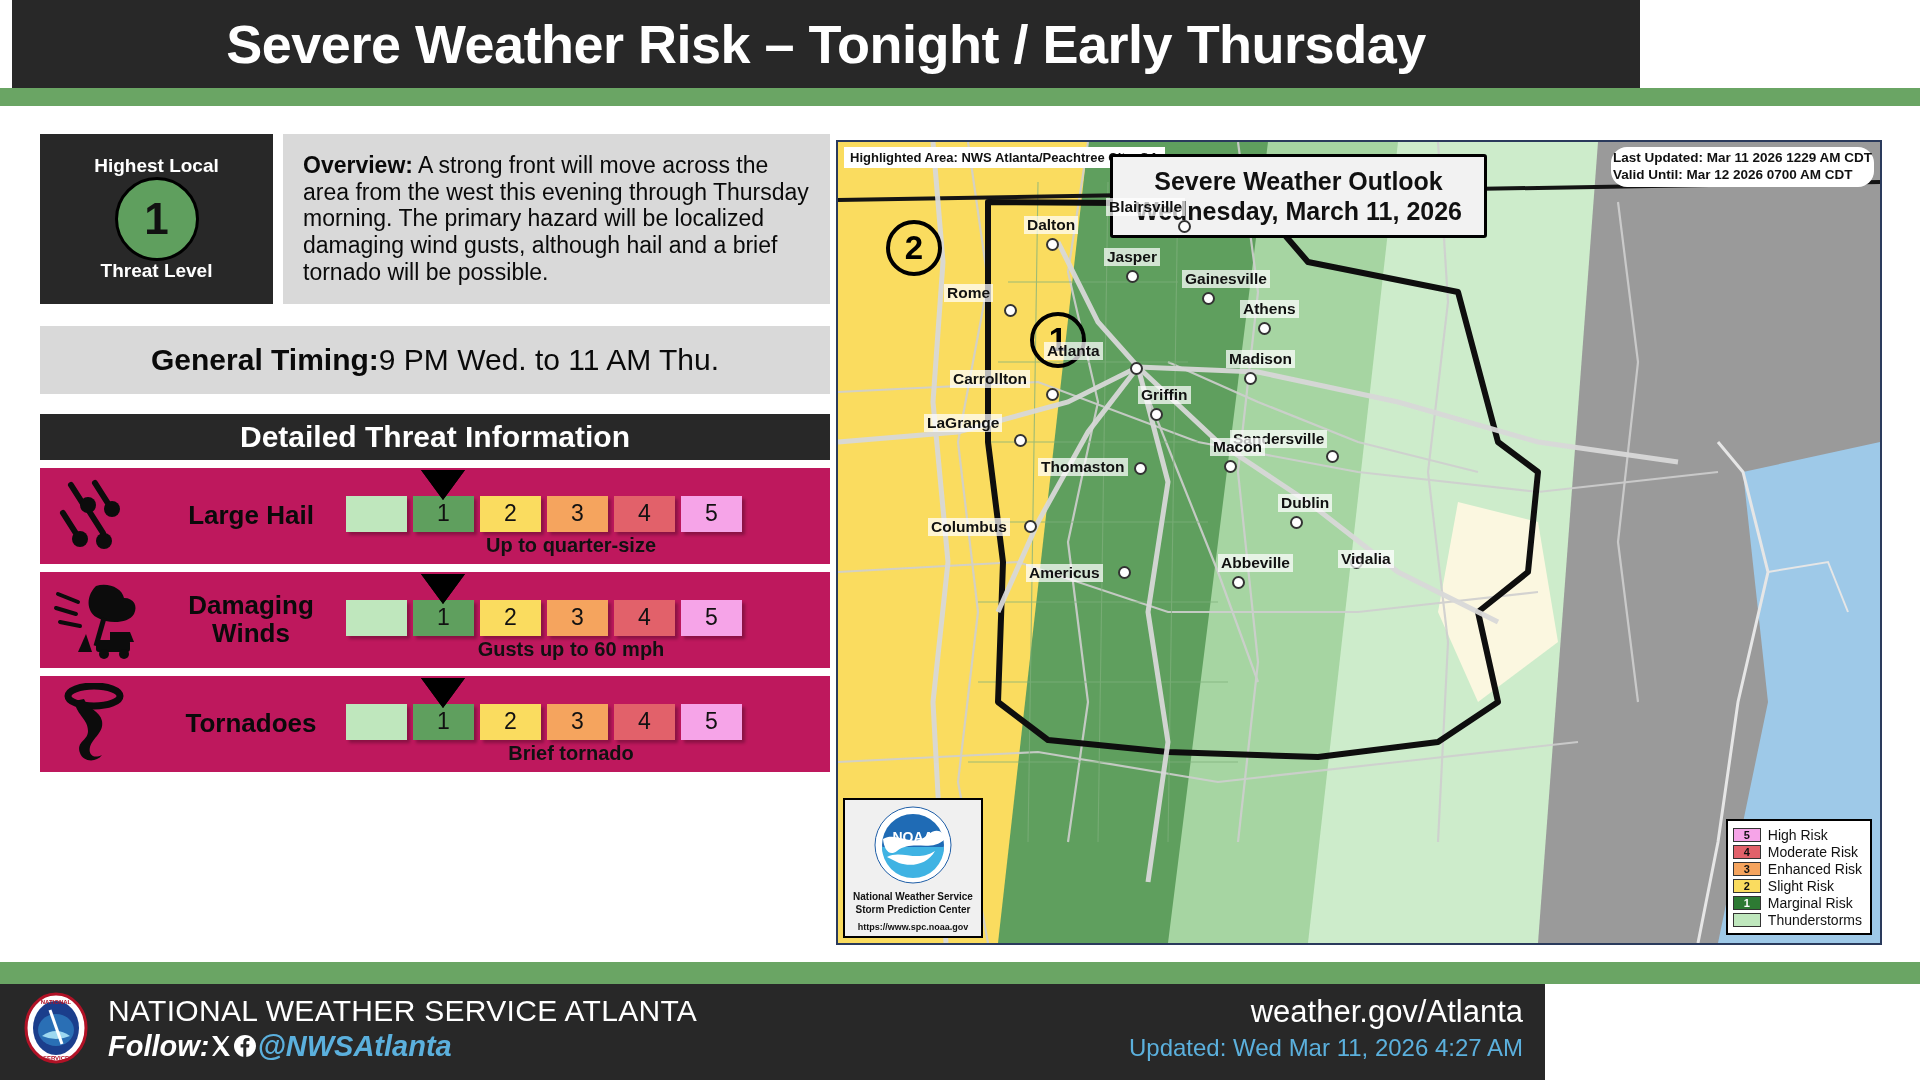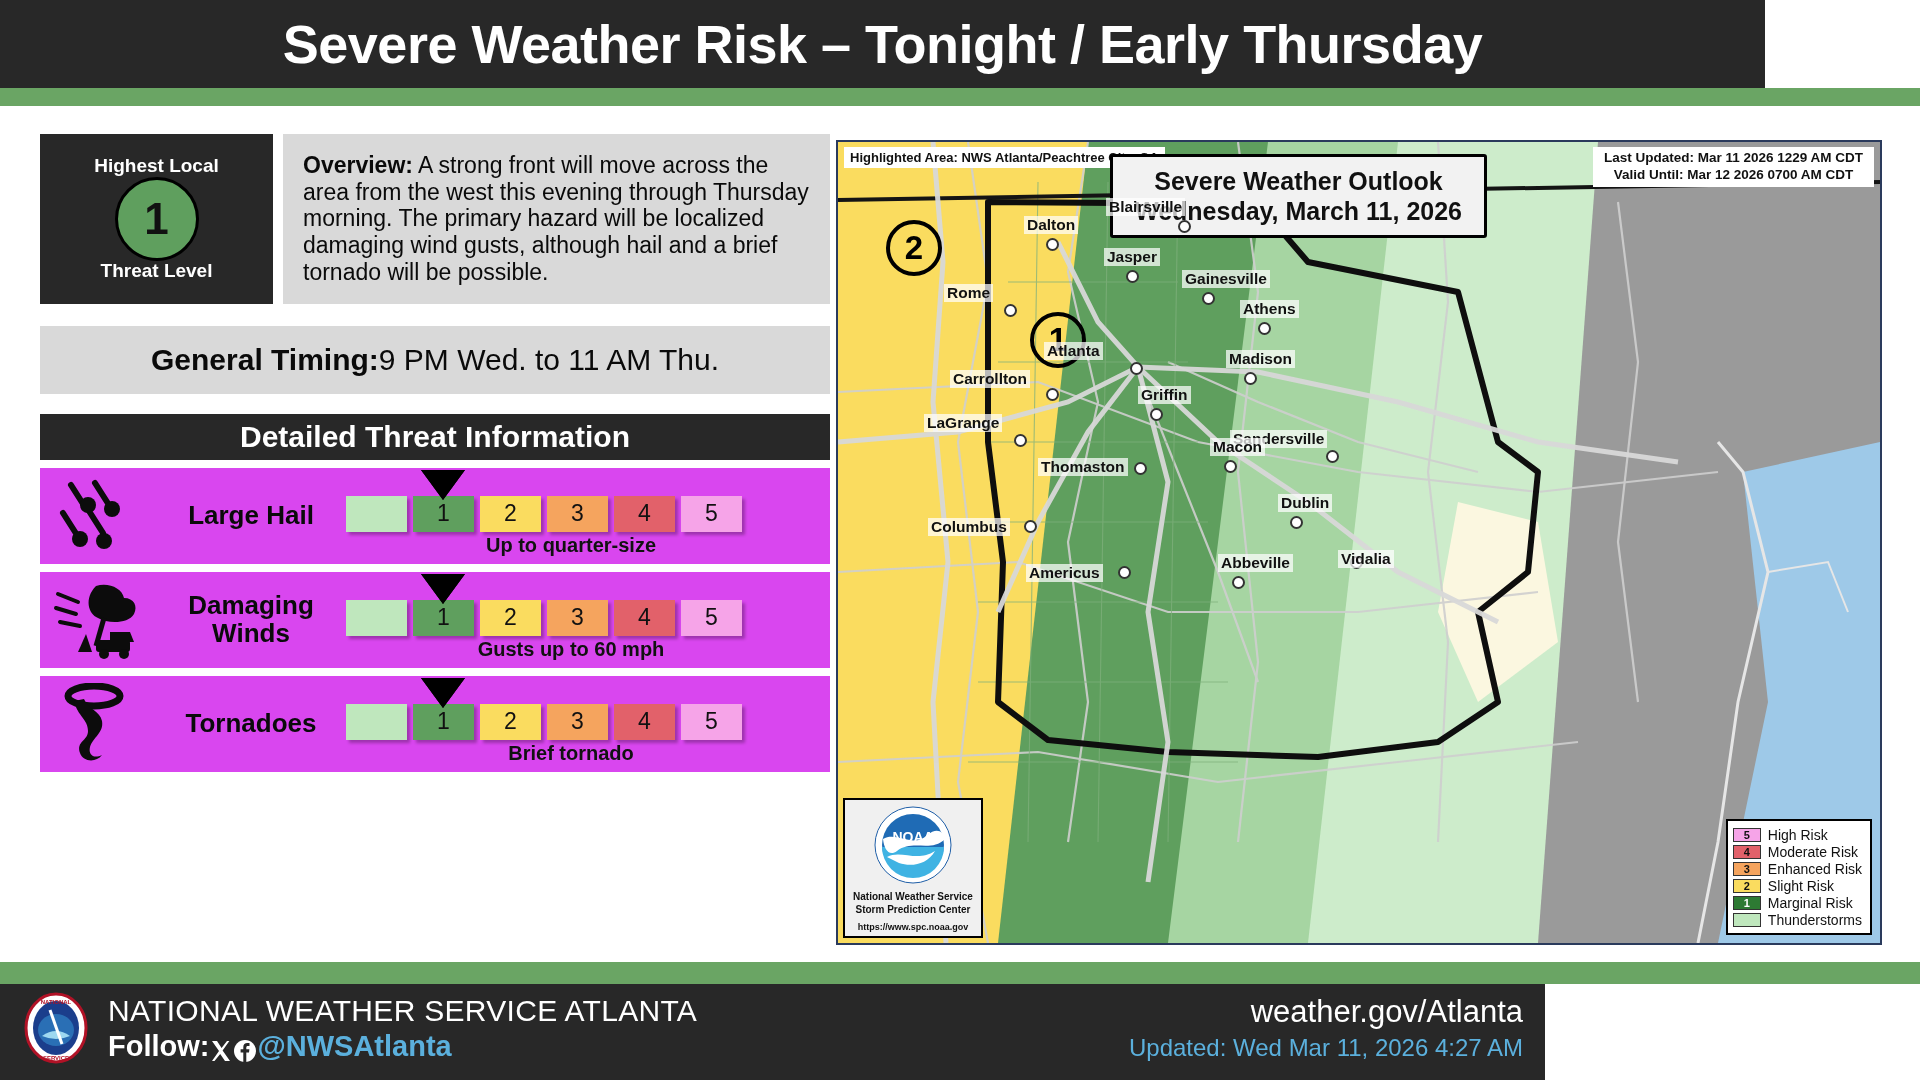--- a/index.html
+++ b/index.html
@@ -5,21 +5,21 @@
   * { box-sizing: border-box; margin:0; padding:0; }
   body {
     width:1920px; height:1080px; overflow:hidden;
     background:#ffffff;
     font-family:"Liberation Sans", sans-serif;
   }
   .page { position:relative; width:1920px; height:1080px; background:#ffffff; }
 
   
   .header {
-    position:absolute; left:0; top:0; width:1765px; height:88px;
+    position:absolute; left:12px; top:0; width:1628px; height:88px;
     background:#282828; display:flex; align-items:center; justify-content:center;
   }
   .header-title {
     color:#ffffff; font-size:54px; font-weight:bold; letter-spacing:-0.5px;
     font-family:"Liberation Sans", sans-serif; white-space:nowrap;
   }
   .header-rule {
     position:absolute; left:0; top:88px; width:1920px; height:18px;
     background:#6aa564;
   }
@@ -61,21 +61,21 @@
   .timing-box b { font-weight:bold; }
 
   .dti-header {
     margin-top:20px; background:#282828; height:46px;
     display:flex; align-items:center; justify-content:center;
     color:#fff; font-size:30px; font-weight:bold;
   }
 
   
   .threat-row {
-    margin-top:8px; background:#d946ef; height:96px;
+    margin-top:8px; background:#be185d; height:96px;
     position:relative; display:flex; align-items:center;
   }
   .row-icon {
     width:116px; height:96px; display:flex; align-items:center; justify-content:center;
     flex:0 0 116px;
   }
   .row-label {
     flex:0 0 190px; font-size:26px; font-weight:bold; color:#0a0a0a;
     text-align:center; line-height:1.05;
   }
@@ -116,22 +116,22 @@
     border:2px solid #2a3a5c; overflow:hidden; background:#c9e6f5;
   }
   .map-svg { position:absolute; left:0; top:0; }
 
   .map-tag {
     position:absolute; left:6px; top:5px; background:#ffffff;
     font-size:13px; font-weight:bold; padding:3px 6px; color:#111; white-space:nowrap;
   }
   .map-stamp {
     position:absolute; right:6px; top:5px; background:#ffffff;
-    font-size:13.5px; font-weight:bold; padding:3px 11px; color:#111;
-    text-align:center; line-height:1.25; white-space:nowrap;
+    font-size:13.5px; font-weight:bold; padding:3px 2px; color:#111;
+    text-align:left; line-height:1.25; white-space:nowrap;border-radius:16px;
   }
   .map-title {
     position:absolute; left:272px; top:12px; background:#f2f2f2;
     border:3px solid #000; border-radius:3px; padding:9px 22px;
     font-size:25px; font-weight:bold; text-align:center; color:#111; line-height:1.2;
   }
 
   .risk-circle {
     position:absolute; width:56px; height:56px; border-radius:50%;
     border:4px solid #000; display:flex; align-items:center; justify-content:center;
@@ -173,21 +173,21 @@
     position:absolute; left:0; top:962px; width:1920px; height:22px; background:#6aa564;
   }
   .footer {
     position:absolute; left:0; top:984px; width:1545px; height:96px; background:#282828;
   }
   .footer-left {
     position:absolute; left:20px; top:8px; display:flex; align-items:center; gap:16px;
   }
   .footer-text { color:#fff; }
   .f-line1 { font-size:30px; letter-spacing:0.3px; }
-  .f-line2 { font-size:29px; font-weight:bold; display:flex; align-items:flex-end; margin-top:2px;}
+  .f-line2 { font-size:29px; font-weight:bold; display:flex; align-items:center; margin-top:2px;font-style:italic;}
   .f-handle { color:#5bb0dd; font-weight:bold; }
   .footer-right {
     position:absolute; right:22px; top:10px; text-align:right;
   }
   .f-url { color:#fff; font-size:31px; }
   .f-upd { color:#5bb0dd; font-size:24px; margin-top:4px; }
 </style>
 </head>
 <body>
 

